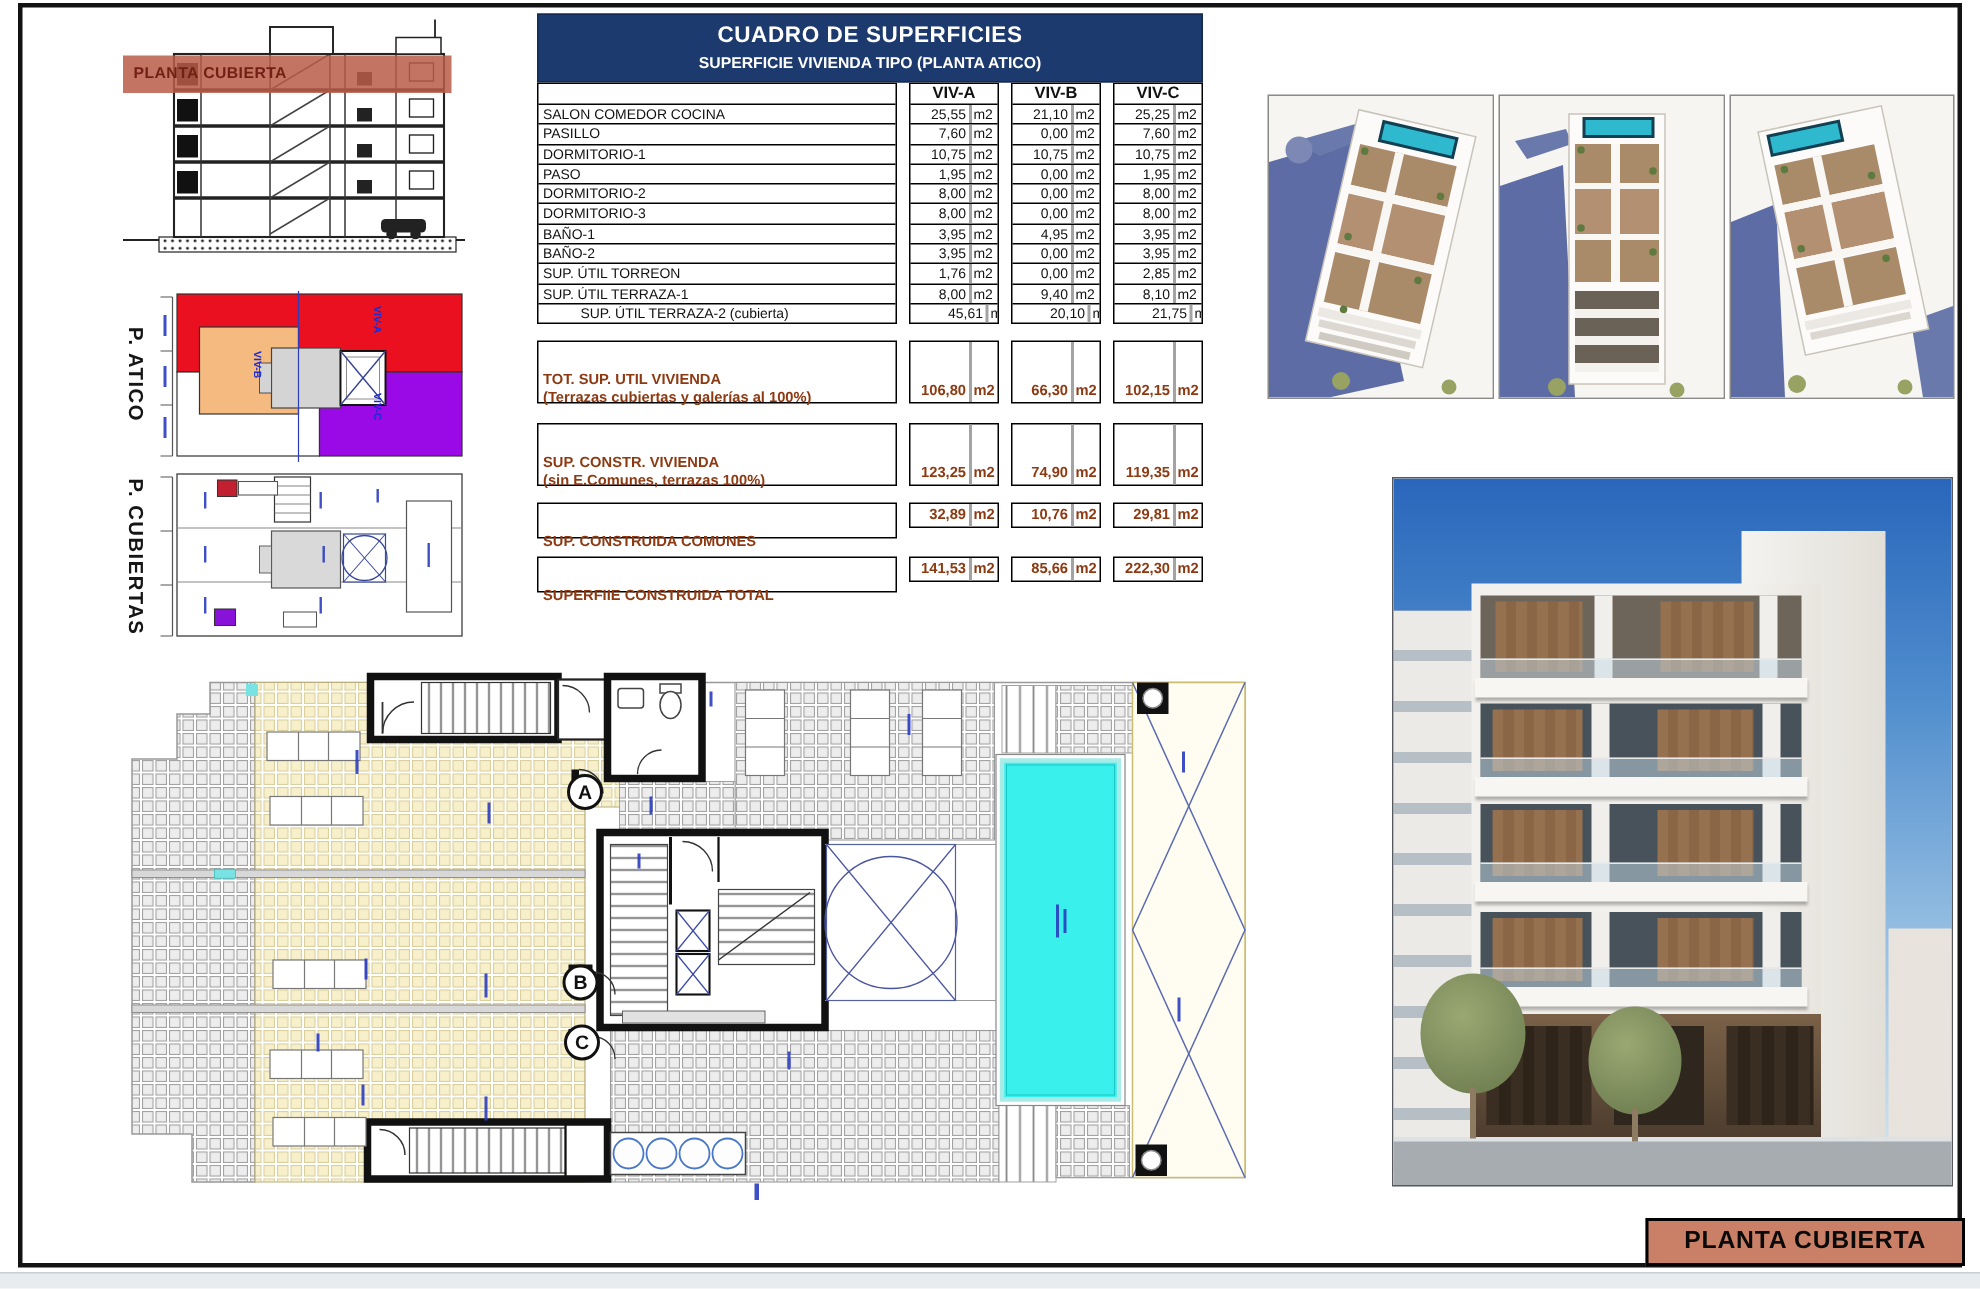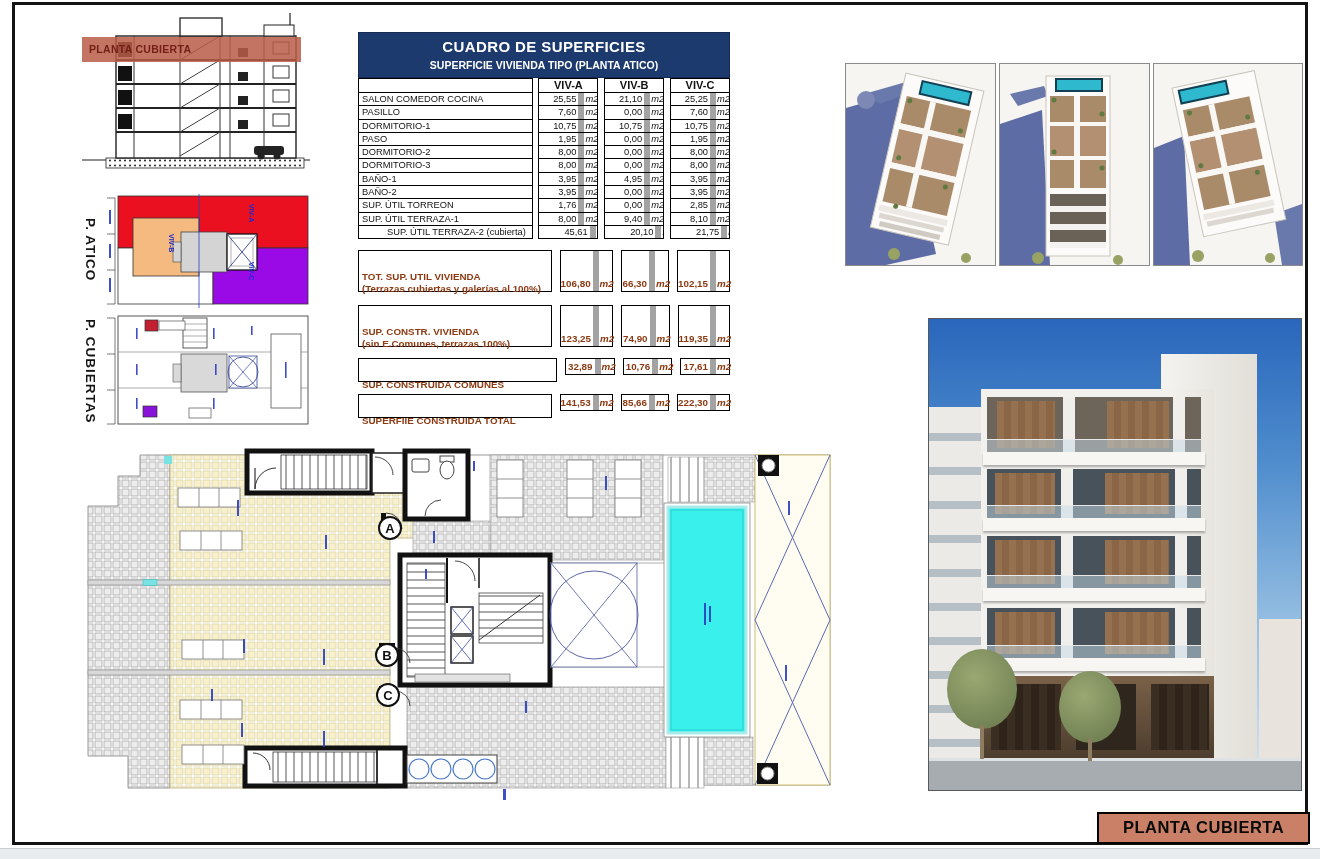--- a/index.html
+++ b/index.html
@@ -10,35 +10,35 @@
   #sheet-border{left:12px;top:2px;width:1296px;height:843px;border:3px solid #131313;box-sizing:border-box;background:#fff;}
   #bottom-strip{left:0;top:848px;width:1320px;height:11px;background:#e9ecef;border-top:1px solid #c8cdd2;}
   
   #section-band{left:82px;top:37px;width:219px;height:25px;background:rgba(184,92,70,.85);}
   #section-band span{display:block;padding-left:7px;line-height:25px;font-size:10.5px;font-weight:bold;color:#731f15;letter-spacing:.3px;}
   
   .vlabel{writing-mode:vertical-rl;font-weight:bold;font-size:13.5px;color:#151515;letter-spacing:1px;text-align:center;}
   #lbl-atico{left:83px;top:194px;height:112px;}
   #lbl-cub{left:83px;top:312px;height:118px;}
   
-  #tbl{left:358px;top:32px;width:372px;}
+  #tbl{left:358px;top:9px;width:444px;}
   #tbl-head{background:#1d3a6e;border:1px solid #152a50;text-align:center;color:#fff;padding:5px 0 6px;}
   #tbl-title{font-size:15px;font-weight:bold;letter-spacing:.4px;}
   #tbl-sub{font-size:10.5px;font-weight:bold;margin-top:4px;}
   .cols{display:flex;margin-top:0;}
   .stk{border:1.3px solid #000;background:#fff;box-sizing:border-box;}
   .w-lbl{width:240px;}
   .w-viv{width:60px;}
   .gap{width:8px;}
   .hc{height:13px;line-height:13px;border-bottom:1px solid #000;font-weight:bold;font-size:11px;text-align:center;}
   .c{height:12.3px;line-height:12.6px;font-size:9.3px;padding-left:3px;border-bottom:1px solid #000;white-space:nowrap;overflow:hidden;box-sizing:content-box;}
   .stk .c:last-child{border-bottom:none;margin-left:25px;}
   .vr{display:flex;padding-left:0;}
   .n{flex:1;text-align:right;padding-right:2px;}
-  .u{width:19px;border-left:6px solid #a3a3a3;padding-left:1px;box-sizing:border-box;font-style:italic;}
+  .u{width:19px;border-left:2px solid #a3a3a3;padding-left:1px;box-sizing:border-box;}
   .srow{display:flex;}
   .sbox{border:1.8px solid #000;background:#fff;color:#8d3a12;font-weight:bold;box-sizing:border-box;}
   .sl{width:240px;font-size:9.8px;line-height:11.8px;padding:20px 2px 2px 3px;}
   .sv{width:60px;margin-left:8px;display:flex;font-size:9.8px;justify-content:space-between;}
   .sv .n{display:flex;align-items:flex-end;justify-content:flex-end;padding-bottom:2px;}
   .sv .u{display:flex;align-items:flex-end;padding-bottom:2px;}
   .tall{height:42px;}
   .short{height:17px;}
   
   #renders{left:845px;top:63px;width:457px;height:203px;display:flex;gap:3px;}
@@ -412,21 +412,21 @@
       </div>
     <div class="sbox sv short">
         <span class="n">32,89</span>
         <span class="u">m2</span>
       </div>
     <div class="sbox sv short">
         <span class="n">10,76</span>
         <span class="u">m2</span>
       </div>
     <div class="sbox sv short">
-        <span class="n">17,61</span>
+        <span class="n">29,81</span>
         <span class="u">m2</span>
       </div>
   </div>
   <div class="srow" style="margin-top:12px">
     <div class="sbox sl short">
         <div>SUPERFIIE CONSTRUIDA TOTAL</div>
       </div>
     <div class="sbox sv short">
         <span class="n">141,53</span>
         <span class="u">m2</span>

